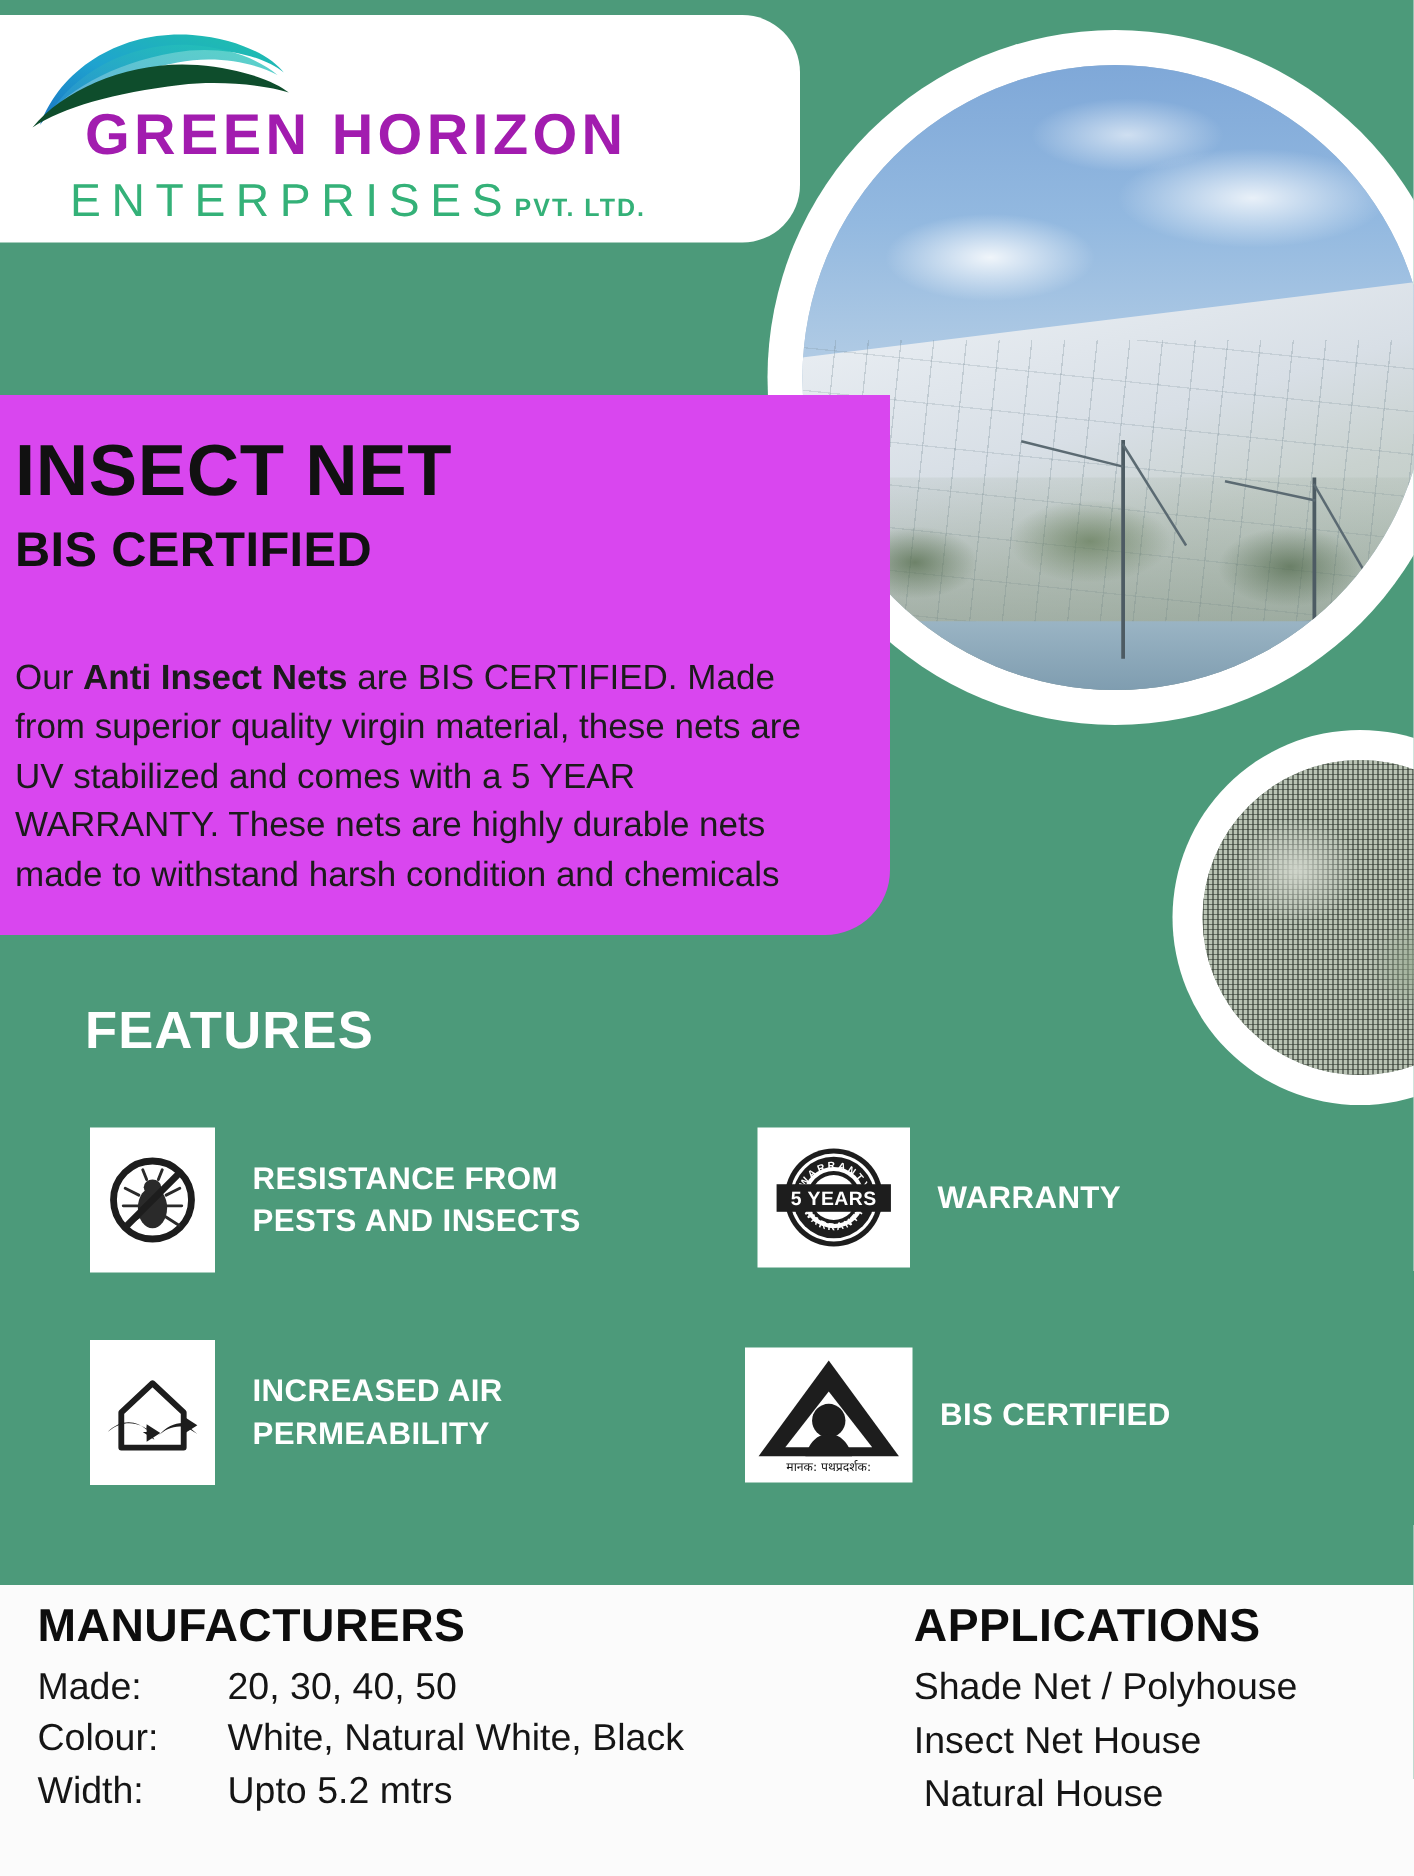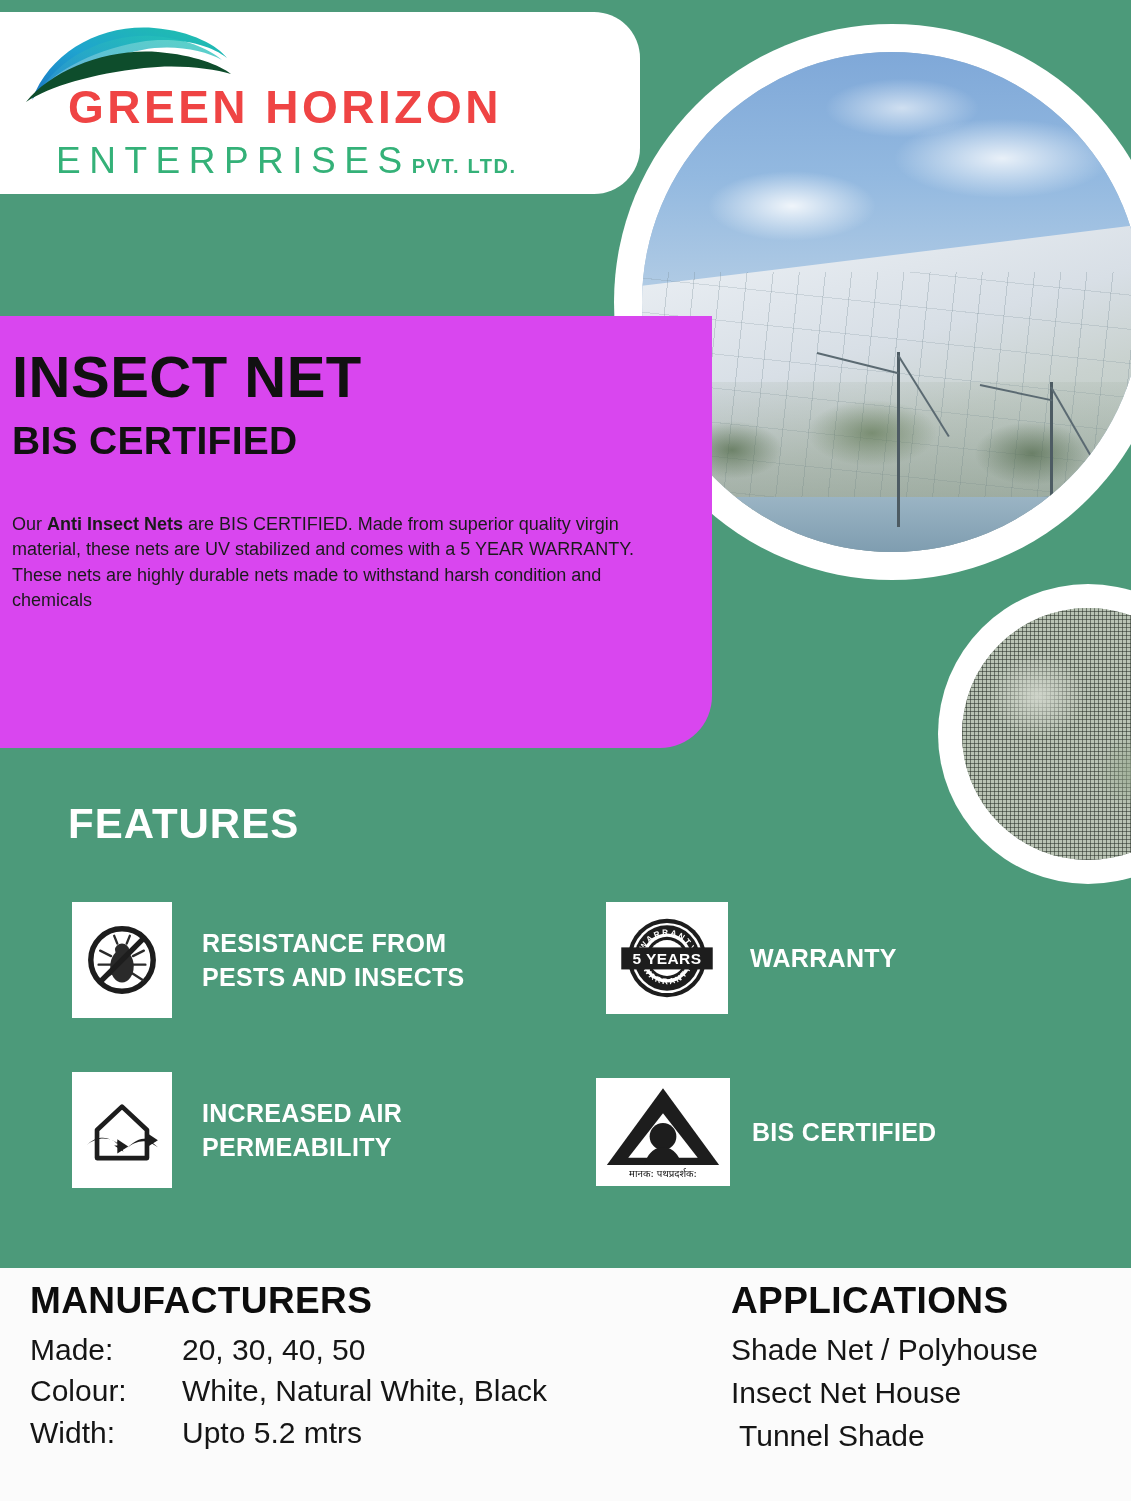--- a/index.html
+++ b/index.html
@@ -42,21 +42,21 @@
     top: 0px;
     width: 210px;
     height: 82px;
   }
   .logo-main {
     position: absolute;
     left: 48px;
     top: 62px;
     font-size: 46px;
     font-weight: 700;
-    color: #ef4444;
+    color: #a21caf;
     letter-spacing: 3.5px;
     line-height: 1;
     white-space: nowrap;
     font-family: "Liberation Sans", sans-serif;
   }
   .logo-sub-wrap {
     position: absolute;
     left: 36px;
     top: 120px;
     white-space: nowrap;
@@ -216,21 +216,21 @@
     font-weight: 700;
     color: #111111;
     letter-spacing: 0.3px;
     line-height: 1;
   }
   .desc {
     position: absolute;
     left: 12px;
     top: 178px;
     width: 636px;
-    font-size: 18px;
+    font-size: 28px;
     color: #1b1b1b;
     line-height: 1.41;
     font-weight: 400;
   }
   .desc b { font-weight: 700; }
 
   
   .features-title {
     position: absolute;
     left: 68px;
@@ -476,17 +476,17 @@
       <div class="spec-row">
         <span class="spec-key">Width:</span>
         <span>Upto 5.2 mtrs</span>
       </div>
     </div>
 
     <div class="col-app">
       <div class="sec-head">APPLICATIONS</div>
       <div class="app-row">Shade Net / Polyhouse</div>
       <div class="app-row">Insect Net House</div>
-      <div class="app-row indent">Tunnel Shade</div>
+      <div class="app-row indent">Natural House</div>
     </div>
   </div>
 
 </div>
 
 </body></html>

